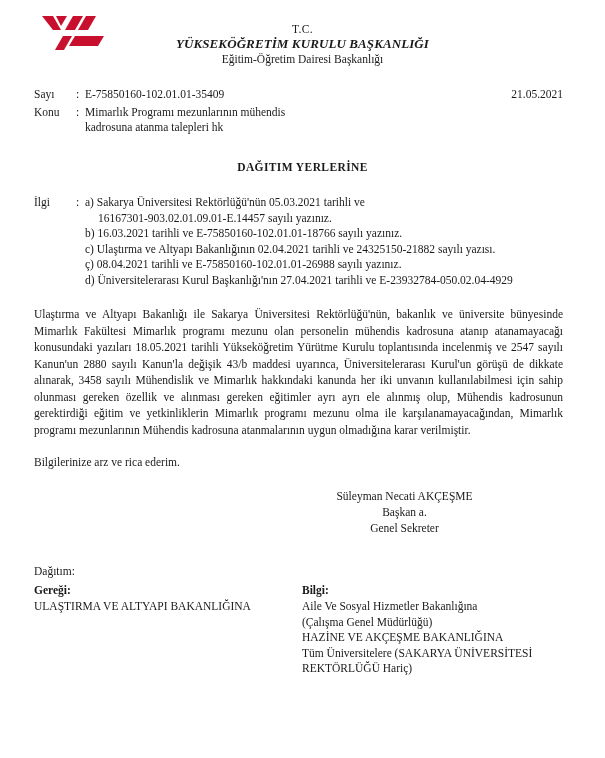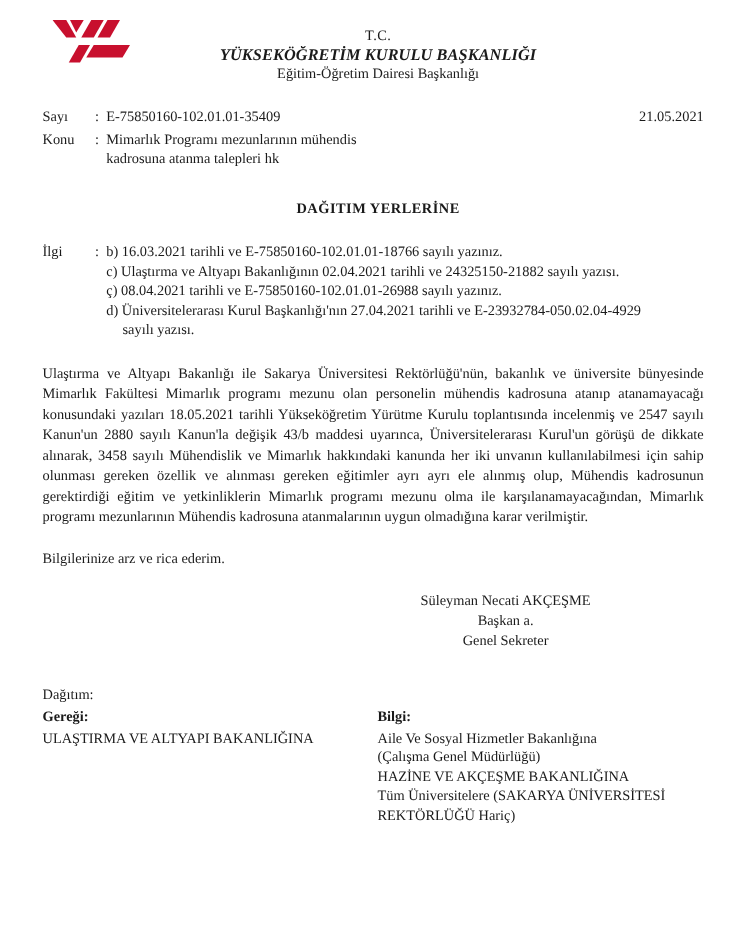--- a/index.html
+++ b/index.html
@@ -224,31 +224,34 @@
     <div class="konu-second">kadrosuna atanma talepleri hk</div>
   </div>
 
   <div class="dagitim-yerlerine">DAĞITIM YERLERİNE</div>
 
   <div class="ilgi">
     <div class="ilgi-label">İlgi</div>
     <div class="ilgi-colon">:</div>
     <div class="ilgi-items">
       <div class="ilgi-item">
+        <div>a) Sakarya Üniversitesi Rektörlüğü'nün 05.03.2021 tarihli ve</div>
+        <div class="ilgi-cont">16167301-903.02.01.09.01-E.14457 sayılı yazınız.</div>
+      </div>
+      <div class="ilgi-item">
         <div>b) 16.03.2021 tarihli ve E-75850160-102.01.01-18766 sayılı yazınız.</div>
       </div>
       <div class="ilgi-item">
         <div>c) Ulaştırma ve Altyapı Bakanlığının 02.04.2021 tarihli ve 24325150-21882 sayılı yazısı.</div>
       </div>
       <div class="ilgi-item">
         <div>ç) 08.04.2021 tarihli ve E-75850160-102.01.01-26988 sayılı yazınız.</div>
       </div>
       <div class="ilgi-item">
         <div>d) Üniversitelerarası Kurul Başkanlığı'nın 27.04.2021 tarihli ve E-23932784-050.02.04-4929</div>
-        <div class="ilgi-cont">sayılı yazısı.</div>
       </div>
     </div>
   </div>
 
   <div class="body-par">Ulaştırma ve Altyapı Bakanlığı ile Sakarya Üniversitesi Rektörlüğü'nün, bakanlık ve üniversite bünyesinde Mimarlık Fakültesi Mimarlık programı mezunu olan personelin mühendis kadrosuna atanıp atanamayacağı konusundaki yazıları 18.05.2021 tarihli Yükseköğretim Yürütme Kurulu toplantısında incelenmiş ve 2547 sayılı Kanun'un 2880 sayılı Kanun'la değişik 43/b maddesi uyarınca, Üniversitelerarası Kurul'un görüşü de dikkate alınarak, 3458 sayılı Mühendislik ve Mimarlık hakkındaki kanunda her iki unvanın kullanılabilmesi için sahip olunması gereken özellik ve alınması gereken eğitimler ayrı ayrı ele alınmış olup, Mühendis kadrosunun gerektirdiği eğitim ve yetkinliklerin Mimarlık programı mezunu olma ile karşılanamayacağından, Mimarlık programı mezunlarının Mühendis kadrosuna atanmalarının uygun olmadığına karar verilmiştir.</div>
   <div class="closing">Bilgilerinize arz ve rica ederim.</div>
 
   <div class="signature">
     <div class="sig-inner">
       <div>Süleyman Necati AKÇEŞME</div>

